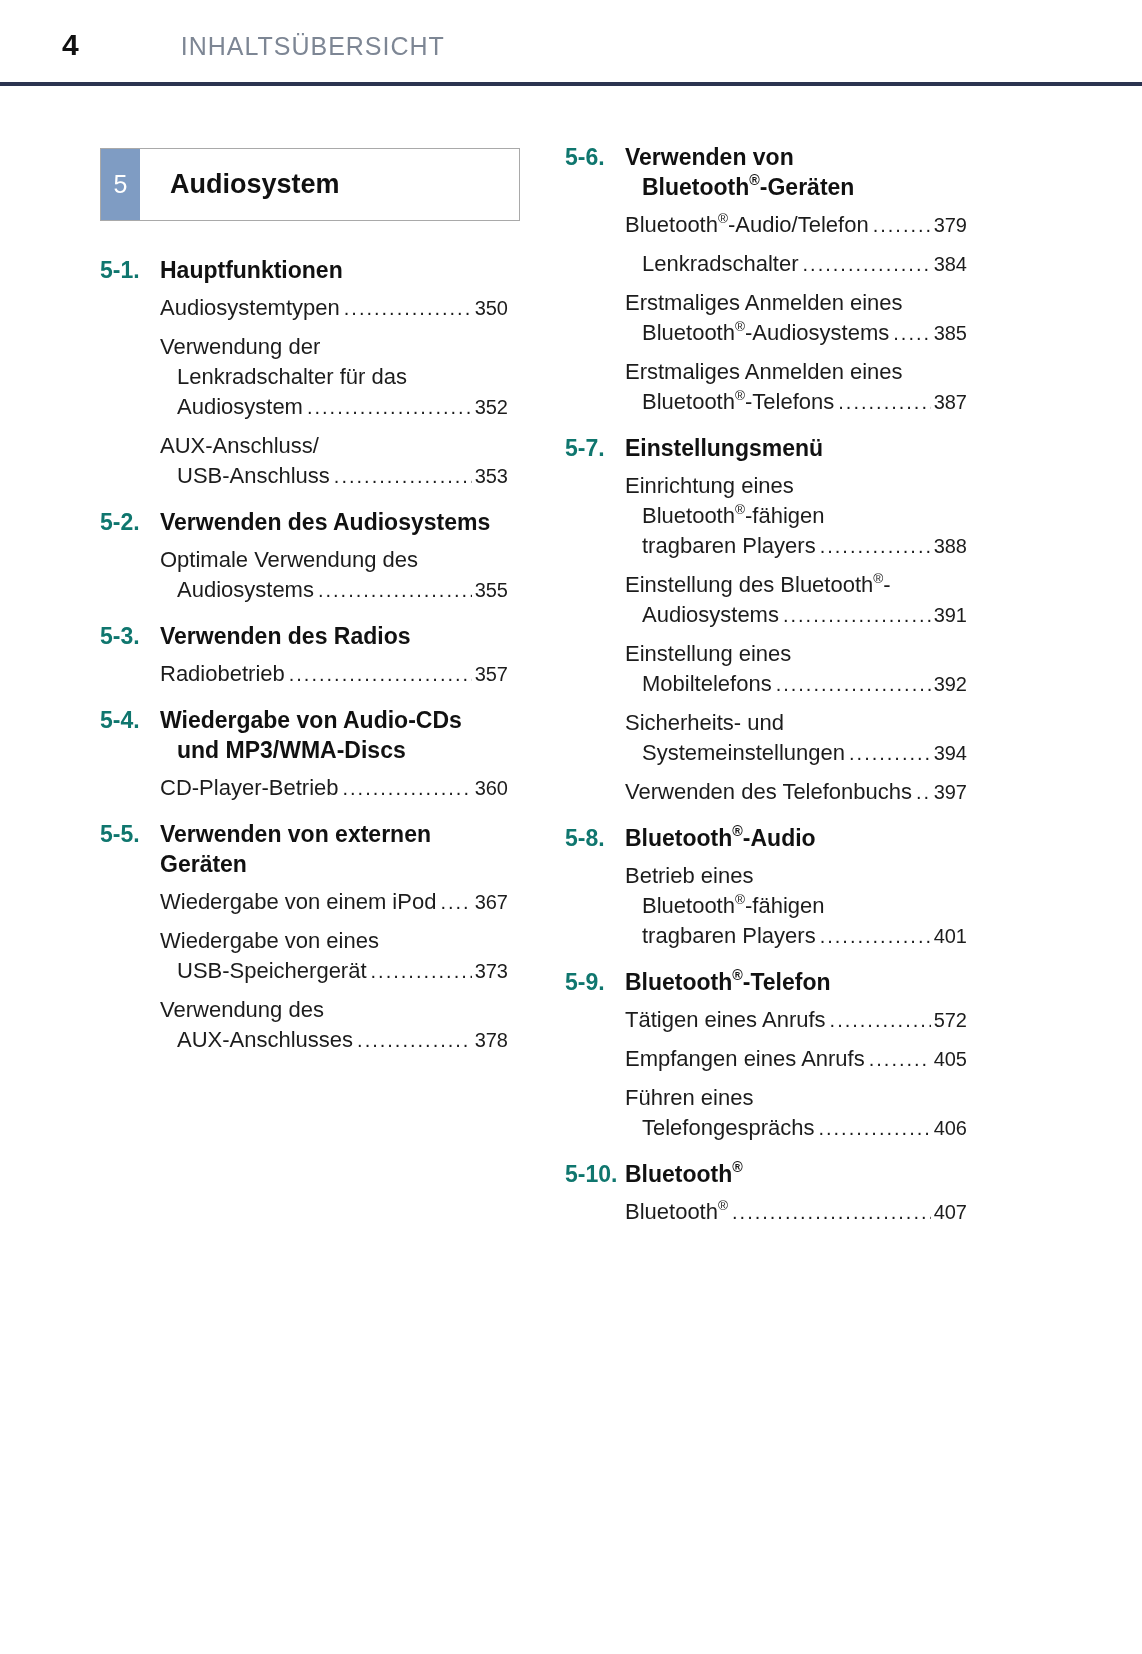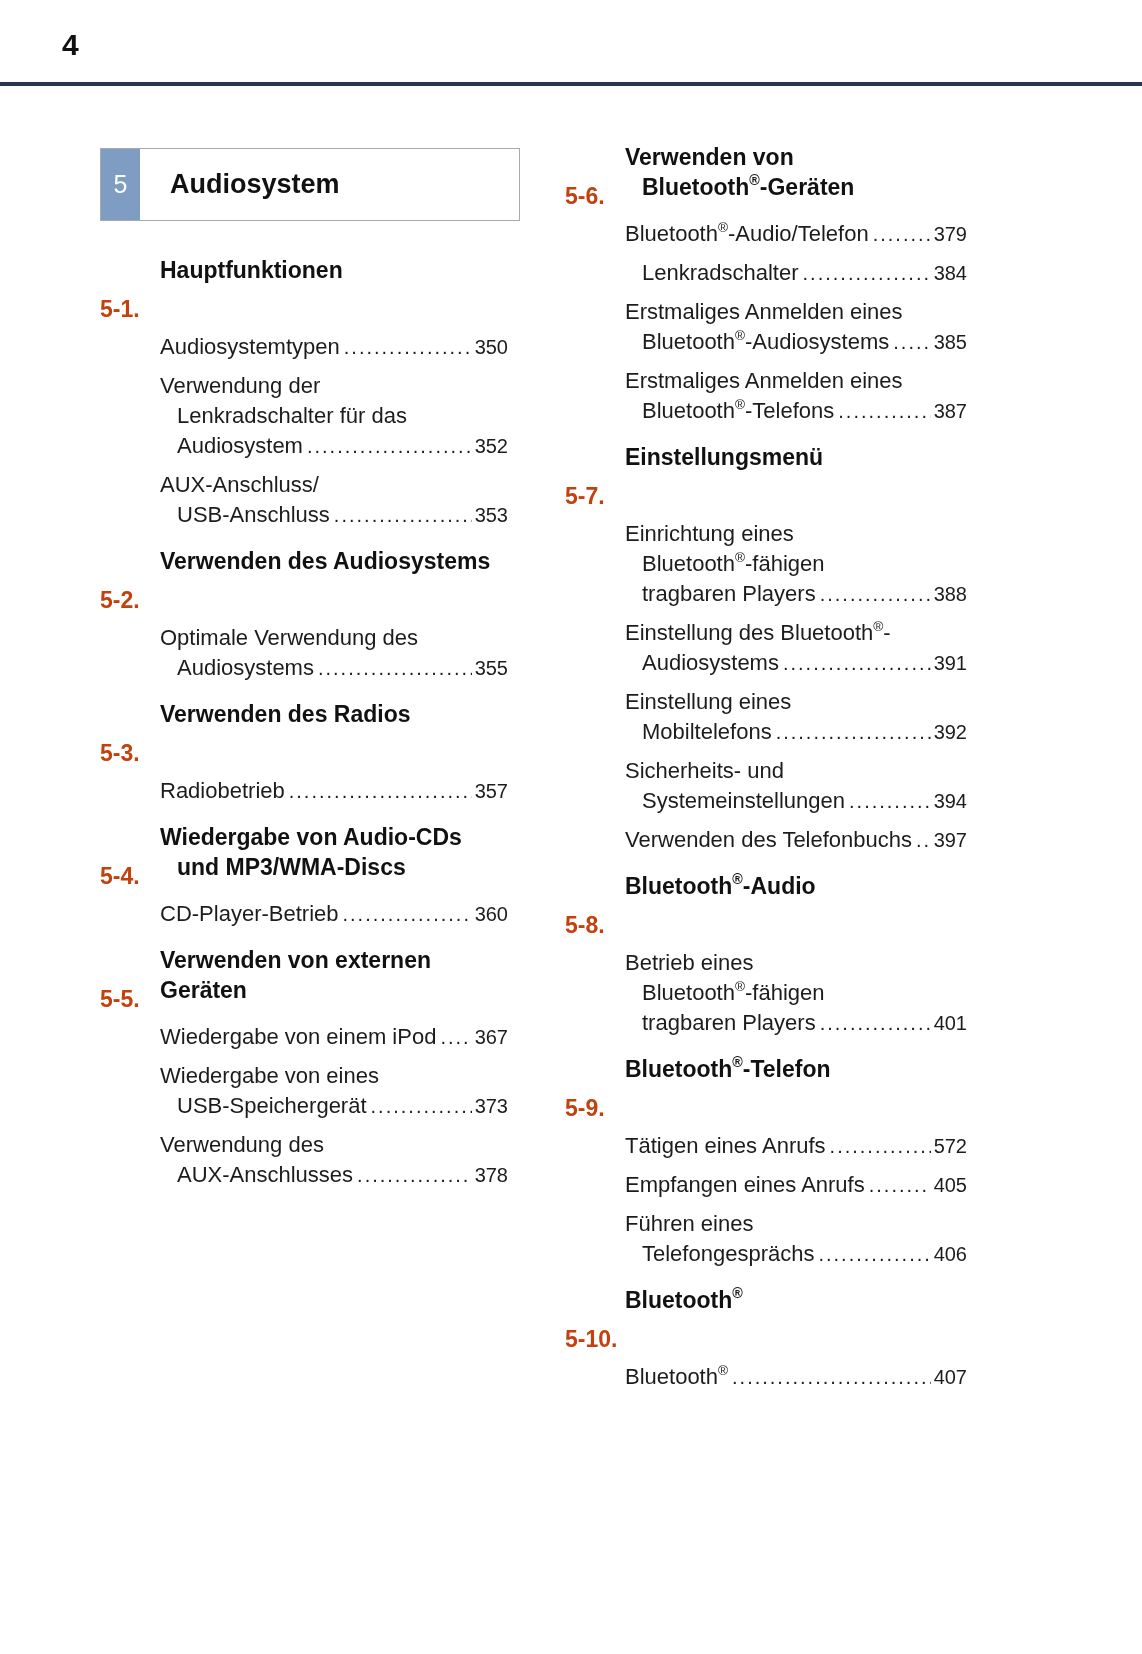--- a/index.html
+++ b/index.html
@@ -80,22 +80,21 @@
 
   
   .section { margin-bottom: 16px; }
   .sec-head { display: flex; margin-bottom: 8px; }
   .sec-num {
     width: 60px;
     flex-shrink: 0;
     font-weight: bold;
     font-size: 23px;
     line-height: 30px;
-    color: #c2410c;
-    margin-top: 39px;
+    color: #0f766e;
   }
   .sec-title { font-weight: bold; font-size: 23px; color: #111111; }
   .sec-title-line { line-height: 30px; }
   .sec-title-line.cont { padding-left: 17px; }
 
   .entries { margin-left: 60px; }
   .entry { margin-bottom: 9px; }
   .entry-line { font-size: 22px; line-height: 30px; color: #1c1c1c; }
   .entry-line.cont { padding-left: 17px; }
   .entry-line.last { display: flex; align-items: flex-end; }
@@ -128,20 +127,21 @@
     top: -1px;
   }
 </style>
 </head>
 <body>
 
 <div class="page">
 
   <div class="header">
     <span class="page-num-big">4</span>
+    <span class="doc-title">INHALTSÜBERSICHT</span>
   </div>
   <div class="rule"></div>
 
   <div class="col col-left">
     <div class="chapter-box">
       <div class="chapter-tab">
         <span>5</span>
       </div>
       <div class="chapter-title">Audiosystem</div>
     </div>

